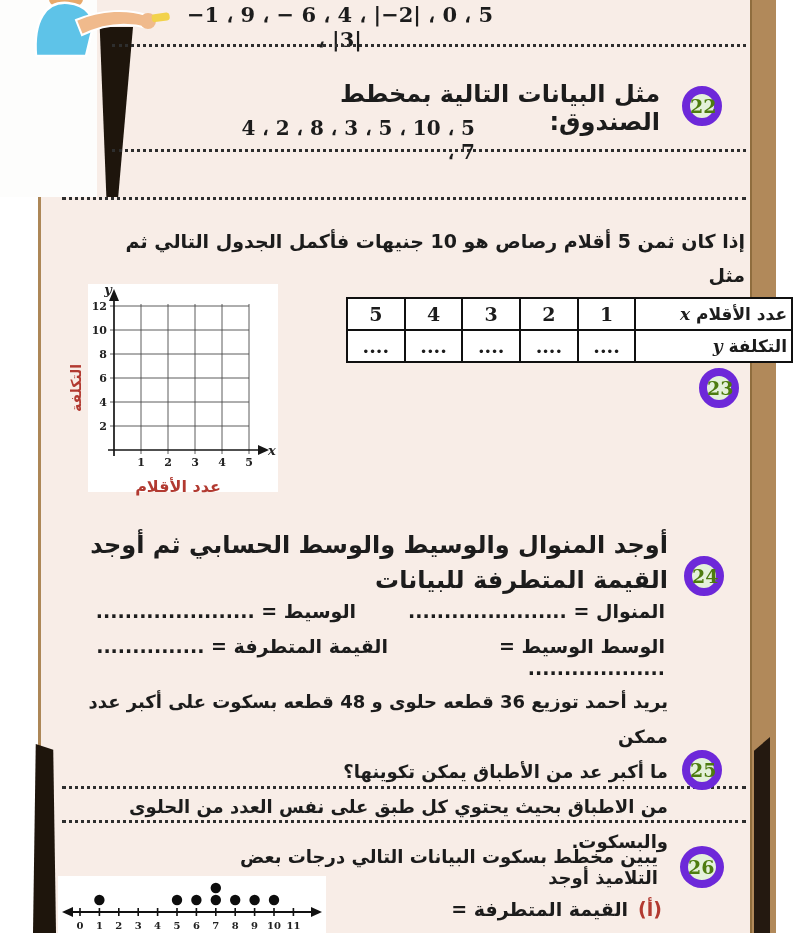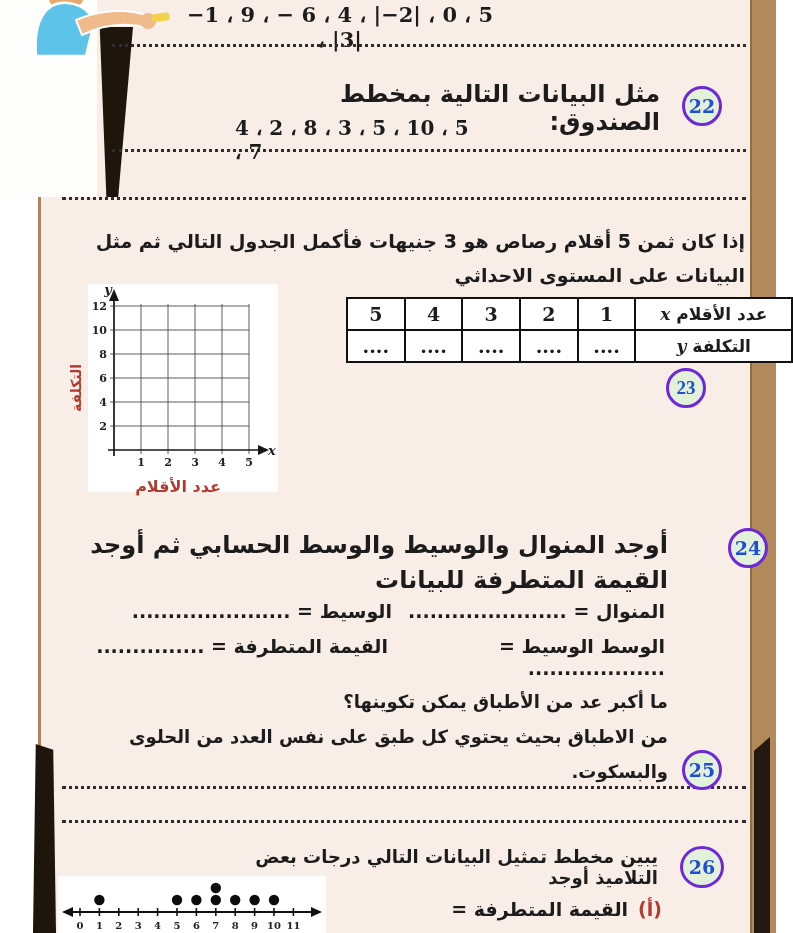--- a/index.html
+++ b/index.html
@@ -16,47 +16,47 @@
   .wedge-top { position:absolute; left:96px; top:27px; width:37px; height:170px; background:#1e150c; clip-path:polygon(10% 0,100% 0,60% 100%,28% 100%); z-index:4; }
   .wedge-bl { position:absolute; left:33px; top:744px; width:23px; height:189px; background:#1e150c; clip-path:polygon(12% 0,88% 3%,100% 100%,0 100%); z-index:4; }
   .strip-br { position:absolute; left:754px; top:737px; width:16px; height:196px; background:#241910; clip-path:polygon(0 7%,100% 0,100% 100%,0 100%); z-index:4; }
   .cartoon { position:absolute; left:16px; top:-2px; z-index:5; }
 
   
   .abs { position:absolute; z-index:6; }
   .ar { direction:rtl; text-align:right; font-weight:700; }
   .badge {
     position:absolute; z-index:7; width:40px; height:40px; border-radius:50%;
-    background:#e4f1da; border:3px solid #6d28d9; box-sizing:border-box;
-    display:flex; align-items:center; justify-content:center;
-    font:700 19px "DejaVu Serif", serif; color:#1d4ed8;
+    background:#e4f1da; border:8px solid #6d28d9; box-sizing:border-box;
+    display:flex; align-items:center; 
+    font:700 19px "DejaVu Serif", serif; color:#4d7c0f;
   }
   .dotline { position:absolute; z-index:6; height:0; border-top:3.5px dotted #2e2e2e; }
   .redtxt { color:#b23a31; }
 
   
   .top-expr { left:185px; top:2px; width:310px; font:700 21px "DejaVu Serif", serif; letter-spacing:1px; direction:ltr; text-align:center; }
   .q22-prompt { left:235px; top:80px; width:425px; font-size:24px; }
-  .q22-data { left:235px; top:116px; width:240px; font:700 20px "DejaVu Serif", serif; direction:ltr; text-align:left; letter-spacing:1px; }
+  .q22-data { left:235px; top:116px; width:240px; font:700 20px "DejaVu Serif", serif; direction:ltr; text-align:right; letter-spacing:1px; }
   .q23-text { left:85px; top:224px; width:660px; font-size:19px; line-height:34px; }
   .q24-text { left:80px; top:528px; width:588px; font-size:24px; line-height:35px; }
   .q24-field { font-size:19px; }
   .f-mode    { left:400px; top:600px; width:265px; }
-  .f-median  { left:92px;  top:600px; width:300px; }
+  .f-median  { left:76px;  top:600px; width:300px;text-align:center; }
   .f-mean    { left:400px; top:635px; width:265px; }
   .f-outlier { left:88px;  top:635px; width:300px; }
   .q25-text { left:80px; top:684px; width:588px; font-size:18px; line-height:35px; }
   .q26-prompt { left:240px; top:846px; width:418px; font-size:18px; }
   .q26-parta { left:350px; top:898px; width:312px; font-size:19px; }
   .q26-parta .lbl { margin-left:10px; }
 
   
   .qtable { position:absolute; z-index:6; left:346px; top:297px; border-collapse:collapse; direction:rtl; background:#ffffff; }
   .qtable td { border:2.5px solid #101010; text-align:center; font-weight:700; height:30px; padding:0 4px; }
-  .qtable .hdr { width:148px; font-size:17px; }
+  .qtable .hdr { width:148px; font-size:17px;text-align:right; }
   .qtable .val { width:48px; font-size:19px; font-family:"DejaVu Serif", serif; }
   .mathvar { font-family:"DejaVu Serif", serif; font-style:italic; font-weight:700; }
 
   
   .graph-box { position:absolute; z-index:6; left:88px; top:284px; width:190px; height:208px; background:#ffffff; }
   .graph-box svg .grid { stroke:#4a4a4a; stroke-width:0.9; }
   .graph-box svg .axis { stroke:#161616; stroke-width:1.7; }
   .graph-box svg text { font:700 11px "DejaVu Serif", serif; fill:#222; }
   .graph-box svg .axlbl { font-style:italic; font-size:13px; }
   .y-title { left:36px; top:380px; width:80px; font-size:14px; text-align:center; transform:rotate(-90deg); transform-origin:center; }
@@ -93,25 +93,25 @@
 <div class="dotline" style="left:112px; top:44px; width:634px;"></div>
 <div class="dotline" style="left:112px; top:149px; width:634px;"></div>
 <div class="dotline" style="left:62px; top:197px; width:684px;"></div>
 
 <div class="badge" style="left:682px; top:86px;">
     <span>22</span>
   </div>
 <div class="abs ar q22-prompt">مثل البيانات التالية بمخطط الصندوق:</div>
 <div class="abs q22-data">4 ، 2 ، 8 ، 3 ، 5 ، 10 ، 5 ، 7</div>
 
-<div class="badge" style="left:666px; top:368px;font-family:Liberation Serif, serif;">
+<div class="badge" style="left:699px; top:368px;">
     <span>23</span>
   </div>
 <div class="abs ar q23-text">
-  <div>إذا كان ثمن 5 أقلام رصاص هو 3 جنيهات فأكمل الجدول التالي ثم مثل</div>
+  <div>إذا كان ثمن 5 أقلام رصاص هو 10 جنيهات فأكمل الجدول التالي ثم مثل</div>
   <div>البيانات على المستوى الاحداثي</div>
 </div>
 
 <table class="qtable">
   <tbody>
       <tr>
     <td class="hdr"><span>عدد الأقلام</span> <span class="mathvar">x</span></td>
     <td class="val">1</td>
     <td class="val">2</td>
     <td class="val">3</td>
@@ -161,45 +161,46 @@
         <text x="19" y="50" text-anchor="end">10</text>
         <text x="19" y="26" text-anchor="end">12</text>
       </g>
     <text class="axlbl" x="184" y="171" text-anchor="middle">x</text>
     <text class="axlbl" x="20" y="10" text-anchor="middle">y</text>
   </svg>
 </div>
 <div class="abs ar redtxt y-title">التكلفة</div>
 <div class="abs ar redtxt x-title">عدد الأقلام</div>
 
-<div class="badge" style="left:684px; top:528px;margin-left:44px;">
+<div class="badge" style="left:684px; top:556px;">
     <span>24</span>
   </div>
 <div class="abs ar q24-text">
   <div>أوجد المنوال والوسيط والوسط الحسابي ثم أوجد القيمة المتطرفة للبيانات</div>
 </div>
 <div class="abs ar q24-field f-mode">المنوال = ......................</div>
 <div class="abs ar q24-field f-median">الوسيط = ......................</div>
 <div class="abs ar q24-field f-mean">الوسط الوسيط = ...................</div>
 <div class="abs ar q24-field f-outlier">القيمة المتطرفة = ...............</div>
 
 <div class="badge" style="left:682px; top:750px;">
     <span>25</span>
   </div>
 <div class="abs ar q25-text">
+  <div>يريد أحمد توزيع 36 قطعه حلوى و 48 قطعه بسكوت على أكبر عدد ممكن</div>
   <div>ما أكبر عد من الأطباق يمكن تكوينها؟</div>
   <div>من الاطباق بحيث يحتوي كل طبق على نفس العدد من الحلوى والبسكوت.</div>
 </div>
 <div class="dotline" style="left:62px; top:786px; width:684px;"></div>
 <div class="dotline" style="left:62px; top:820px; width:684px;"></div>
 
 <div class="badge" style="left:680px; top:846px; width:44px; height:42px;">
     <span>26</span>
   </div>
-<div class="abs ar q26-prompt">يبين مخطط تمثيل البيانات التالي درجات بعض التلاميذ أوجد</div>
+<div class="abs ar q26-prompt">يبين مخطط بسكوت البيانات التالي درجات بعض التلاميذ أوجد</div>
 <div class="dotplot-box">
   <svg width="268" height="57" viewBox="0 0 268 57">
     <line class="axis" x1="8" y1="36" x2="260" y2="36"></line>
     <polygon points="15,31 4,36 15,41" fill="#111"></polygon>
     <polygon points="253,31 264,36 253,41" fill="#111"></polygon>
     <g id="dp-axis">
         <line class="tick" x1="22" y1="32" x2="22" y2="40"></line>
         <text x="22" y="53" text-anchor="middle">0</text>
         <line class="tick" x1="41.4" y1="32" x2="41.4" y2="40"></line>
         <text x="41.4" y="53" text-anchor="middle">1</text>

